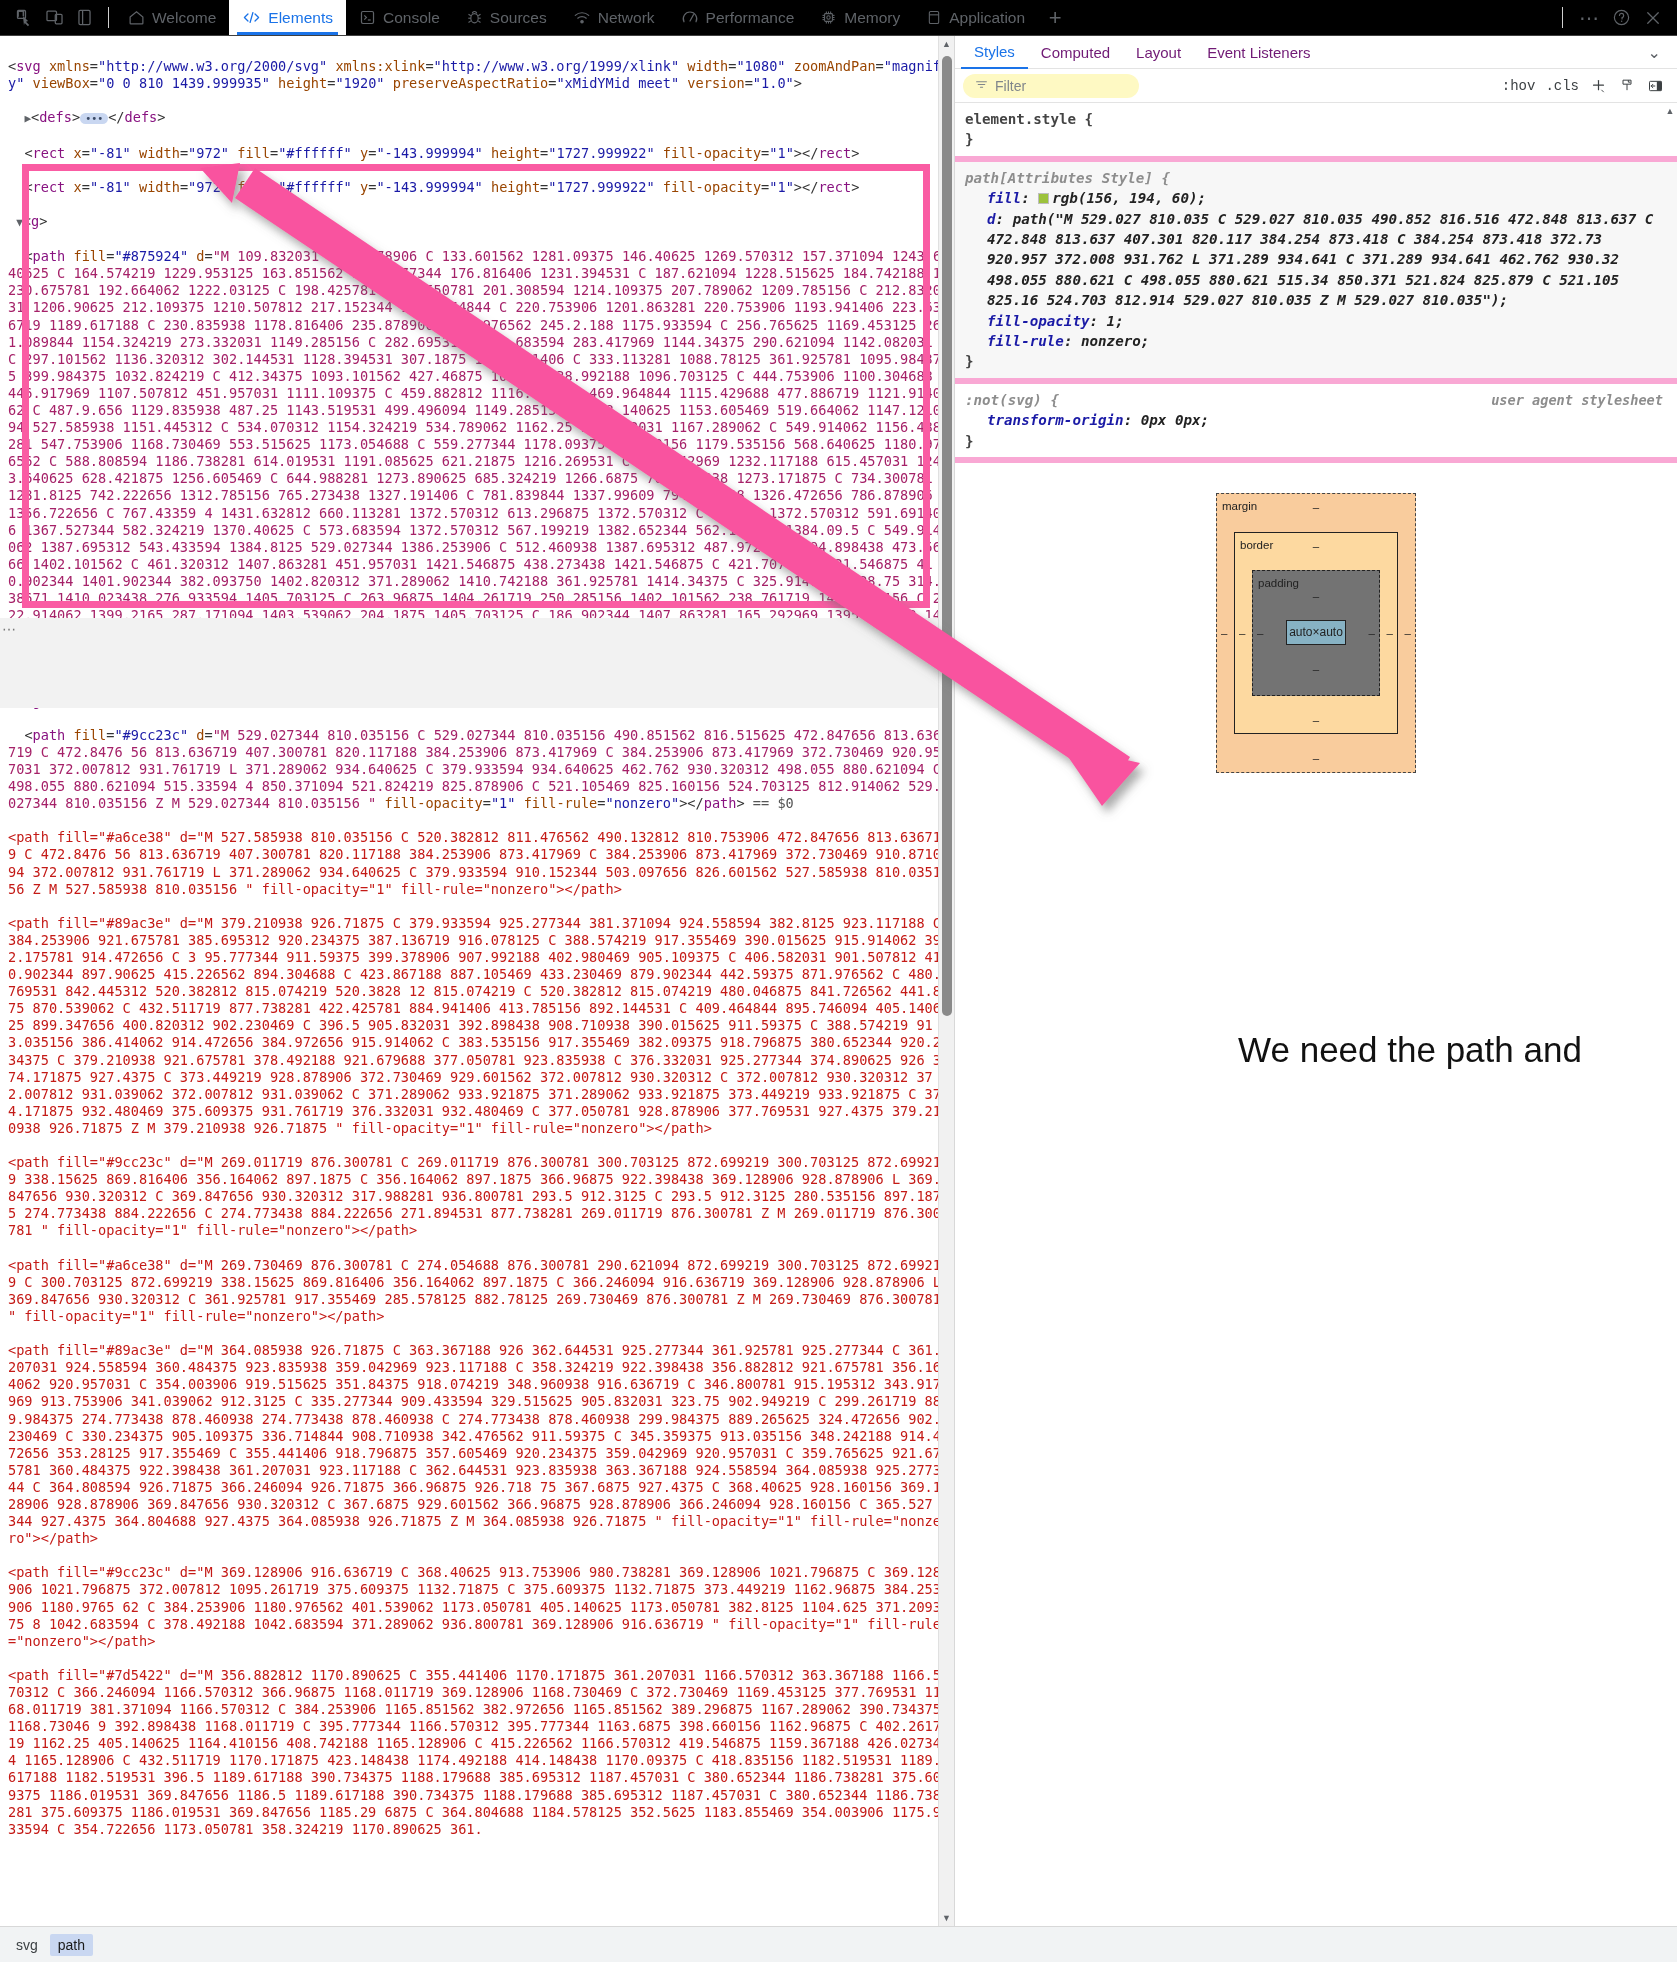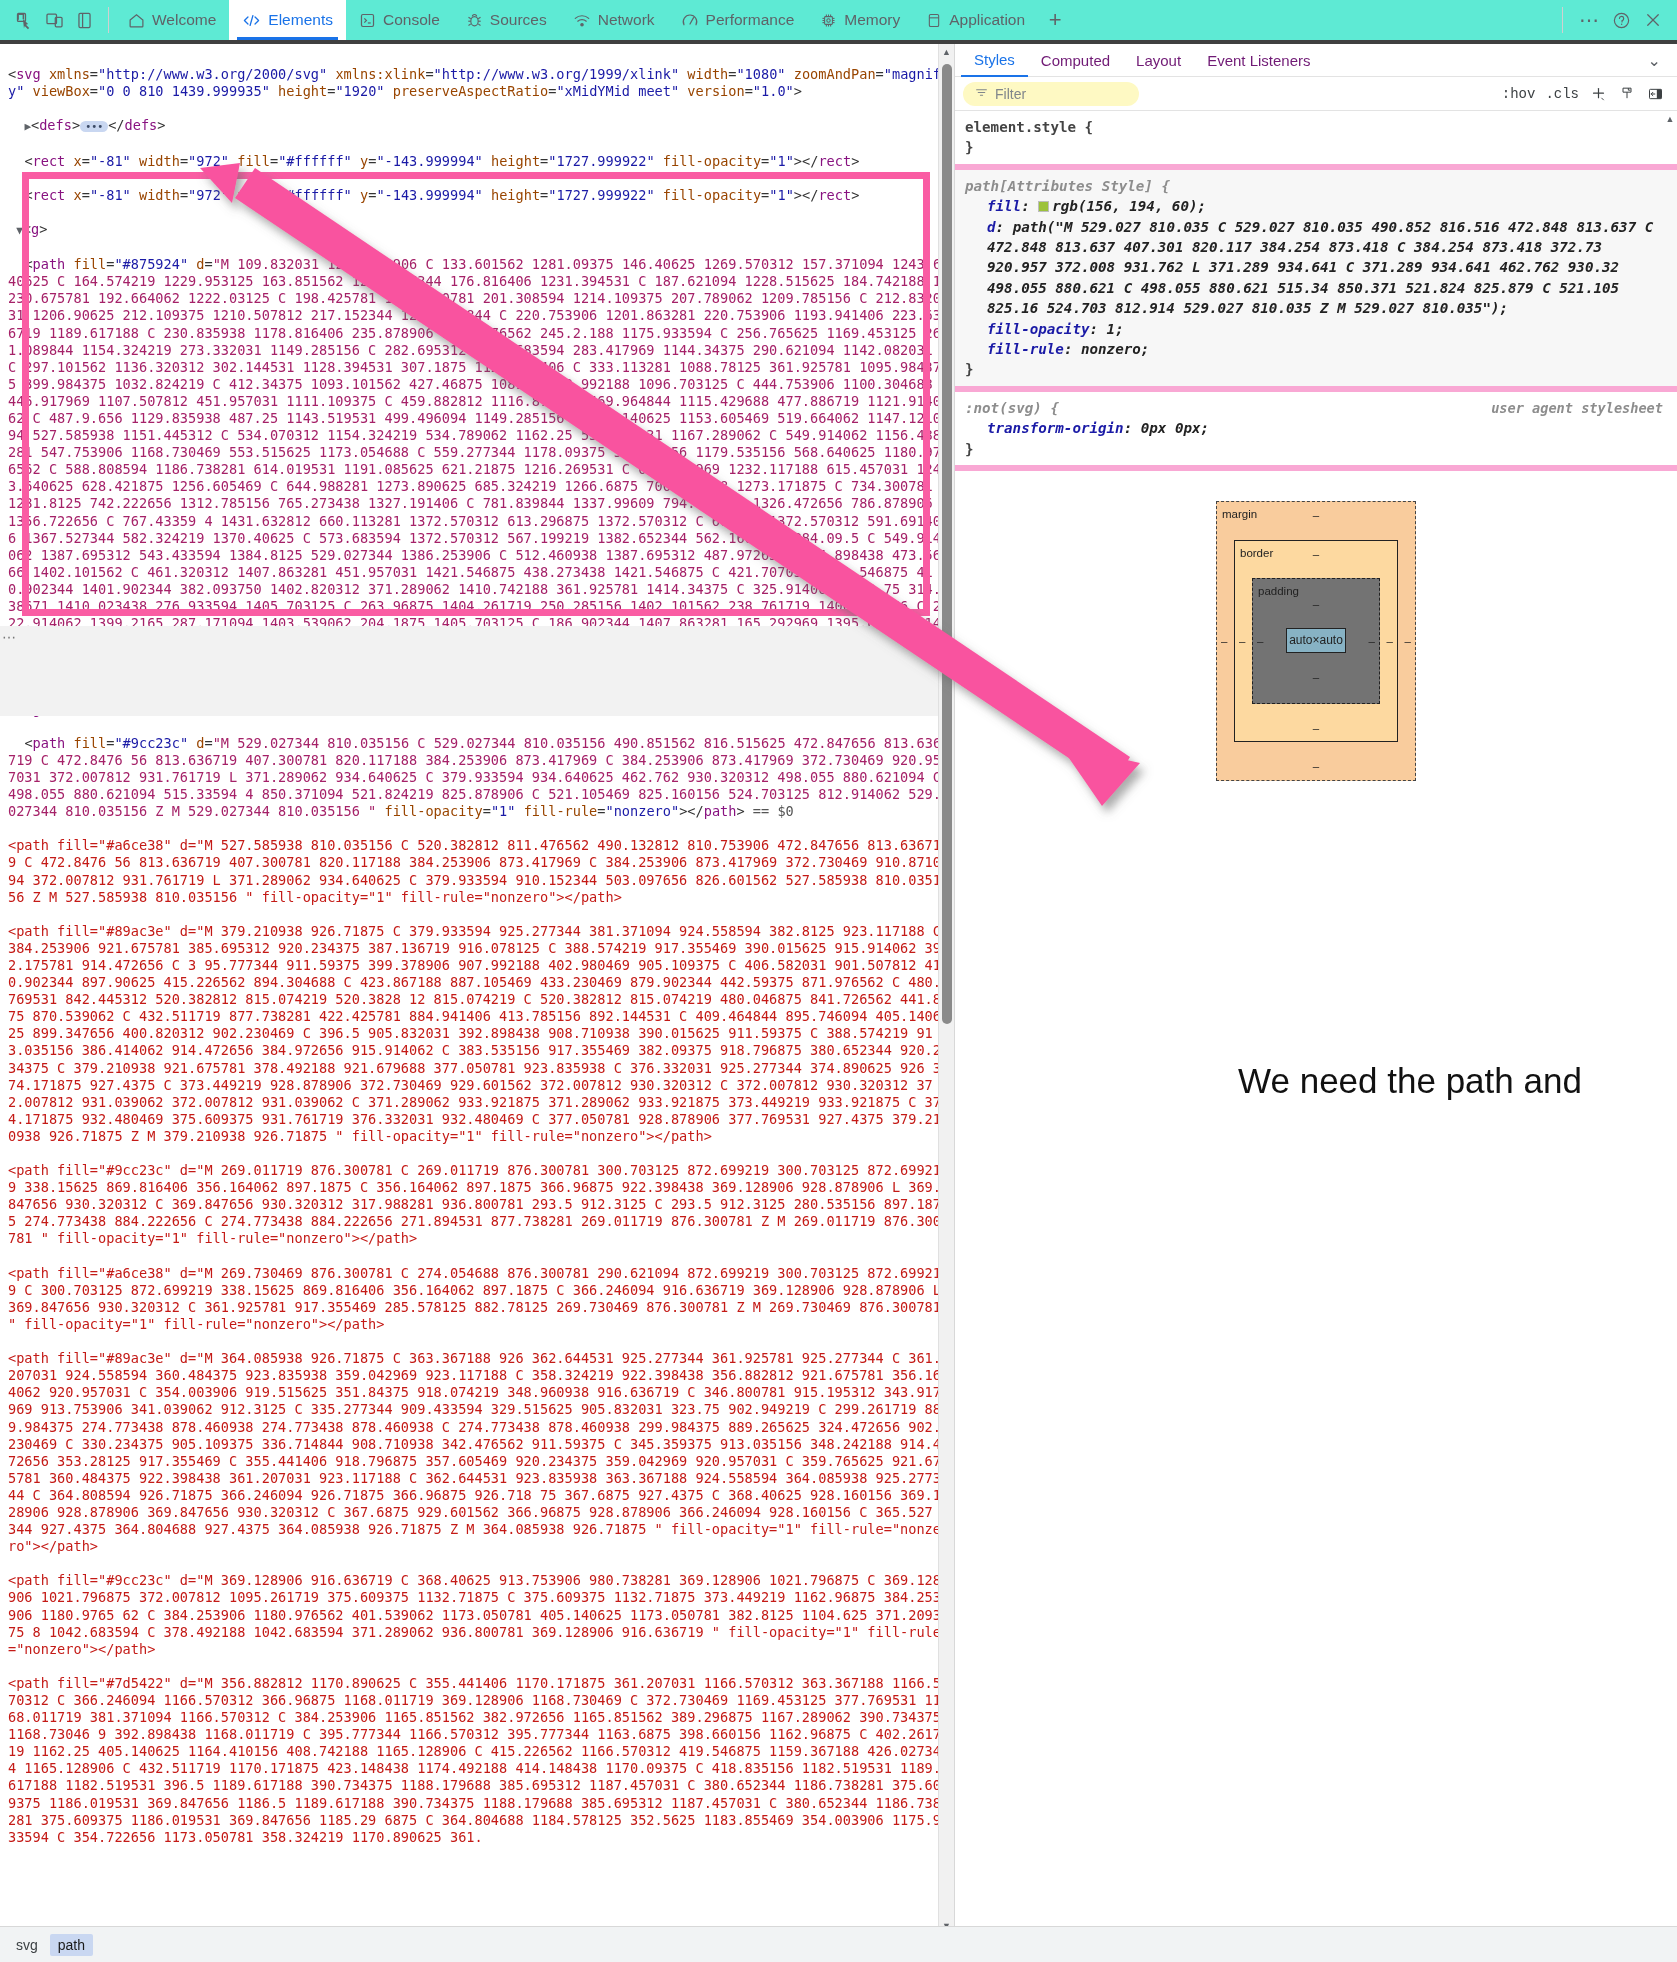--- a/index.html
+++ b/index.html
@@ -6,25 +6,25 @@
   html, body {
     margin: 0; padding: 0;
     width: 1677px; height: 1962px;
     background: #ffffff;
     font-family: "Liberation Sans", sans-serif;
     overflow: hidden;
   }
 
   
   .toolbar {
-    height: 44px;
+    height: 36px;
     display: flex;
     align-items: stretch;
-    background: #5eead4;
-    border-bottom: 4px solid #404040;
+    background: #000000;
+    border-bottom: 1px solid #404040;
     position: relative;
   }
   .tb-left {
     display: flex; align-items: center;
     padding: 0 6px 0 10px;
     gap: 2px;
   }
   .tb-icon {
     width: 28px; height: 28px;
     display: flex; align-items: center; justify-content: center;
@@ -283,21 +283,21 @@
   .bm-side {
     position: absolute; top: 50%; transform: translateY(-50%);
   }
   .bm-side.l { left: 4px; }
   .bm-side.r { right: 4px; }
 
   
   .annot {
     position: absolute;
     left: 1160px;
-    top: 1056px;
+    top: 1025px;
     width: 500px;
     text-align: center;
     font-family: "Liberation Sans", sans-serif;
     font-size: 35px;
     line-height: 49px;
     color: #111;
     z-index: 20;
   }
 
   

